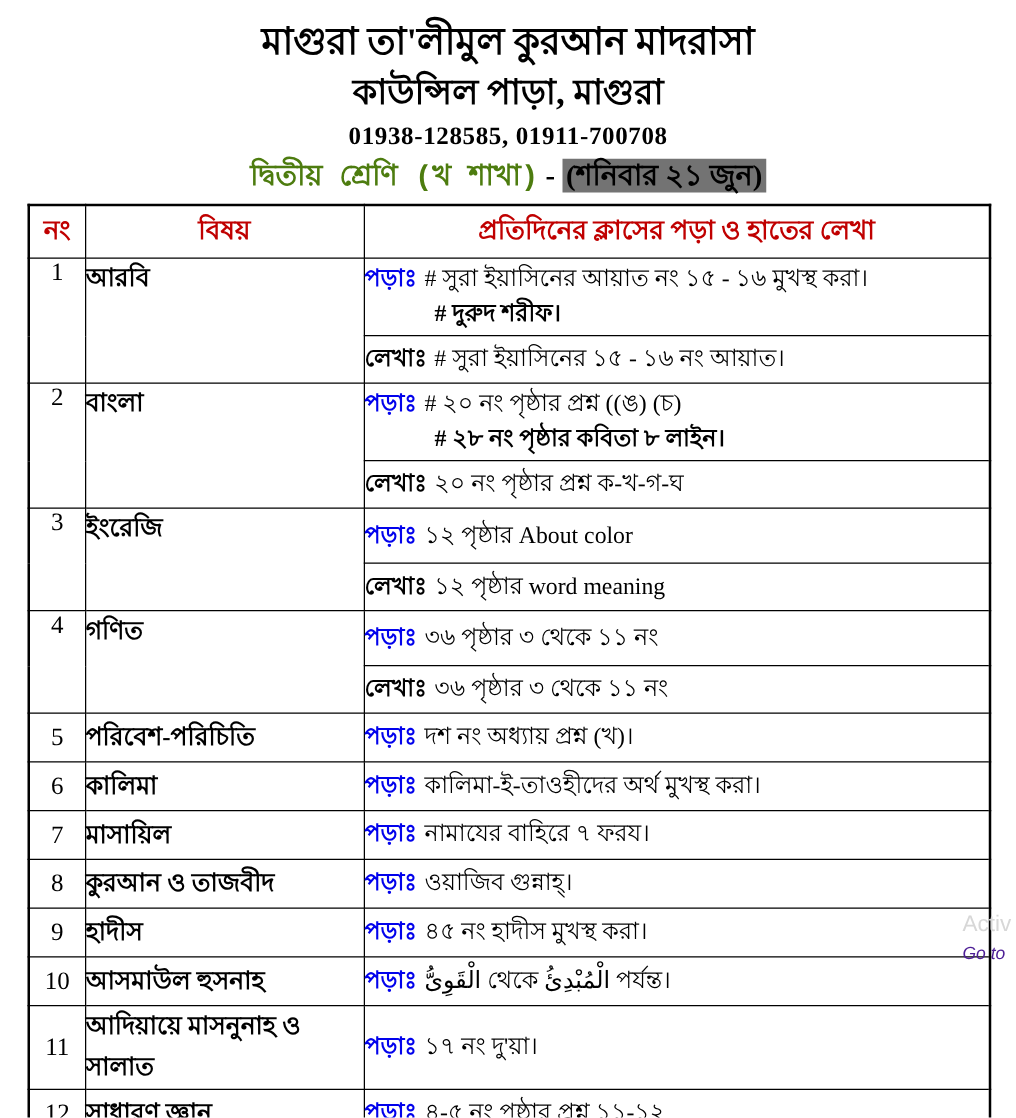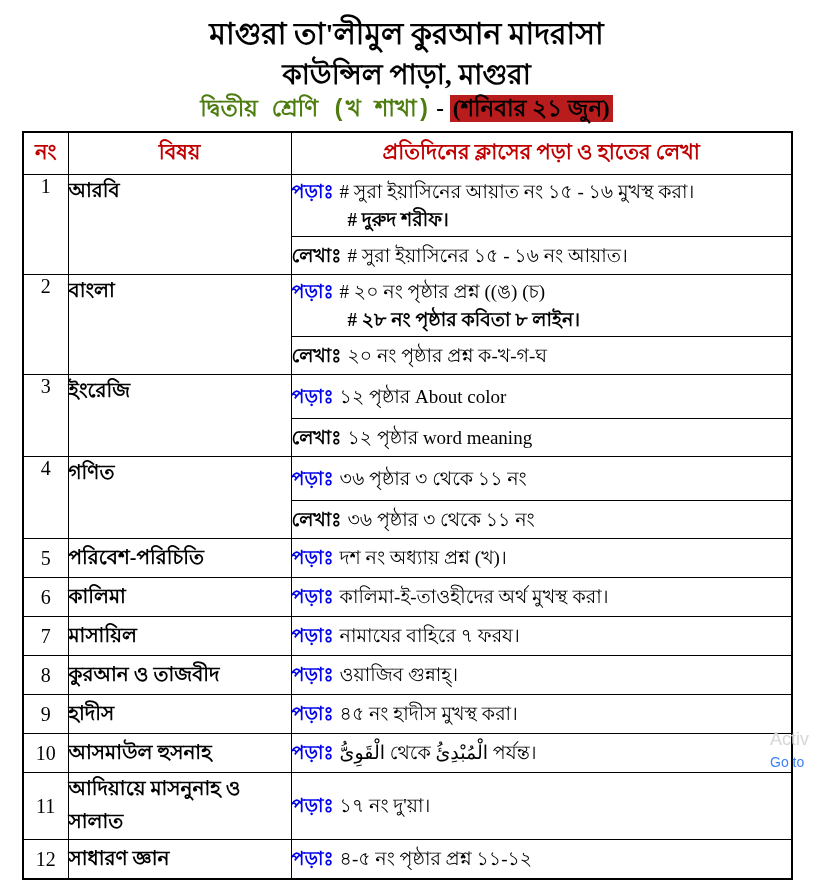--- a/index.html
+++ b/index.html
@@ -26,21 +26,21 @@
   }
   .phones {
     font-size: 20px; font-weight: 700; line-height: 26px; margin-top: 6px;
     letter-spacing: 0.5px;
   }
   .class-line {
     font-size: 23px; font-weight: 700; line-height: 30px; margin-top: 4px;
   }
   .class-name { color: #4d7c0f; font-family: Liberation Mono, monospace; }
   .class-sep { color: #000000; }
-  .date-hl { background: #b91c1c; color: #000000; padding: 1px 3px; }
+  .date-hl { background: #737373; color: #000000; padding: 1px 3px; }
 
   
   table.lessons {
     border-collapse: collapse;
     table-layout: fixed;
     margin: 6px 0 0 22px;
     width: 769px;
     border: 2px solid #000;
   }
   table.lessons th, table.lessons td {
@@ -78,30 +78,31 @@
   
   .watermark {
     position: absolute;
     left: 770px; top: 728px;
     font-family: "Liberation Sans", sans-serif;
     color: #d7d7d7;
     white-space: nowrap;
     pointer-events: none;
   }
   .watermark .wm1 { font-size: 18px; line-height: 22px; }
-  .watermark .wm2 { font-size: 14px; line-height: 18px; margin-top: 3px; color: #3b82f6; }
+  .watermark .wm2 { font-size: 14px; line-height: 18px; margin-top: 3px; color: #4c1d95; font-style: italic; }
 </style>
 </head>
 <body>
 
 <div class="sheet">
 
   <div class="head-block">
     <h1 class="school-name">মাগুরা তা'লীমুল কুরআন মাদরাসা</h1>
     <div class="school-address">কাউন্সিল পাড়া, মাগুরা</div>
+    <div class="phones">01938-128585, 01911-700708</div>
     <div class="class-line">
       <span class="class-name">দ্বিতীয় শ্রেণি (খ শাখা)</span><span class="class-sep"> - </span><span class="date-hl">(শনিবার ২১ জুন)</span>
     </div>
   </div>
 
   <table class="lessons">
     <colgroup>
       <col style="width:45px">
       <col style="width:223px">
       <col style="width:501px">

